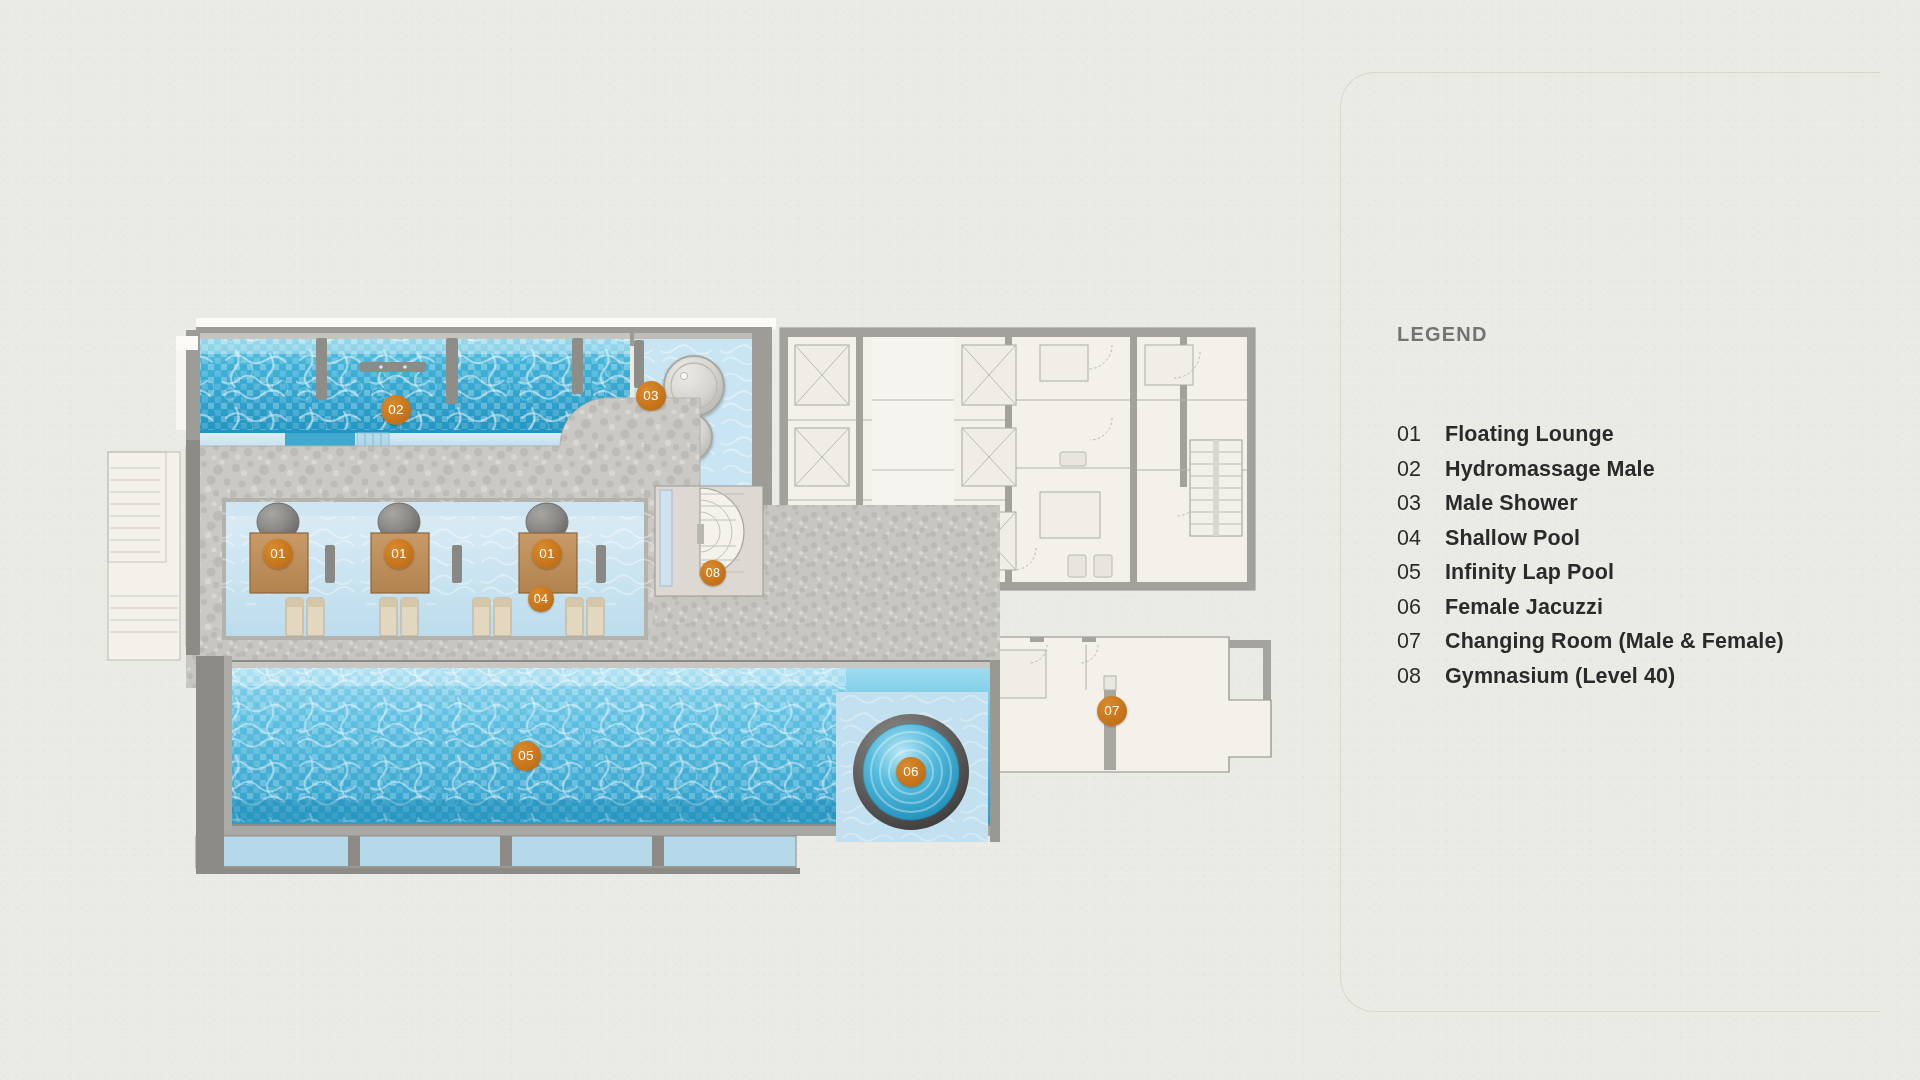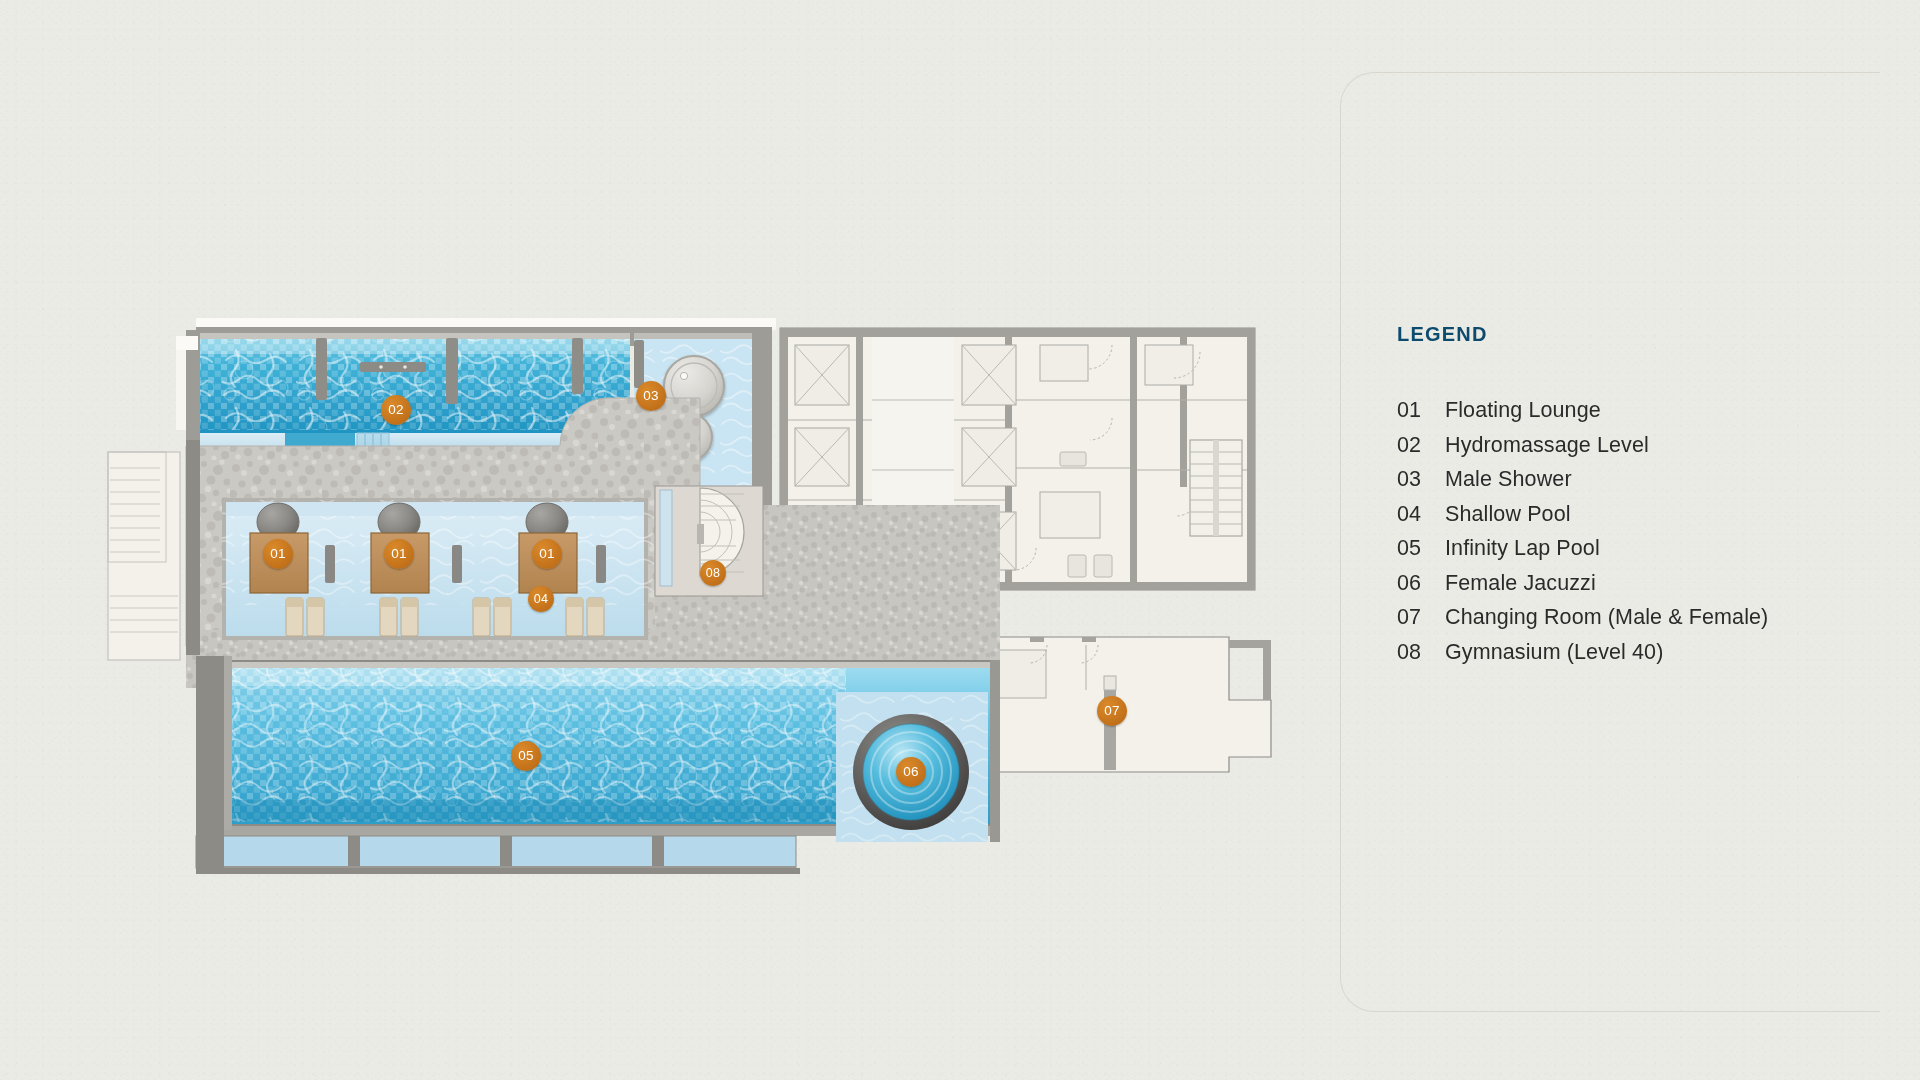--- a/index.html
+++ b/index.html
@@ -44,38 +44,38 @@
   }
   #legend-inner {
     position: absolute;
     left: 56px; top: 250px;
     width: 460px;
   }
   #legend-title {
     font-size: 20px;
     font-weight: bold;
     letter-spacing: 0.06em;
-    color: #0c4a6e;
-    margin-bottom: 52px;
+    color: #737373;
+    margin-bottom: 76px;
   }
   .legend-row {
     display: flex;
     align-items: baseline;
     margin-bottom: 9.5px;
     font-size: 21.5px;
     color: #2a2a2a;
     letter-spacing: 0.005em;
   }
   .legend-num {
     width: 48px;
     flex: none;
     font-size: 21.5px;
     color: #2a2a2a;
   }
-  .legend-label { white-space: nowrap; }
+  .legend-label { white-space: nowrap; font-weight: bold; }
 
   
   .marker {
     position: absolute;
     width: 26px; height: 26px;
     margin-left: -13px; margin-top: -13px;
     border-radius: 50%;
     background: radial-gradient(circle at 35% 30%, #d98a2b 0%, #c8761d 55%, #b36714 100%);
     color: #fff;
     font-size: 12.5px;
@@ -581,21 +581,21 @@
 <div id="legend-panel">
   <div id="legend-inner">
     <div id="legend-title">LEGEND</div>
     <div id="legend-list">
         <div class="legend-row">
           <span class="legend-num">01</span>
           <span class="legend-label">Floating Lounge</span>
         </div>
         <div class="legend-row">
           <span class="legend-num">02</span>
-          <span class="legend-label">Hydromassage Level</span>
+          <span class="legend-label">Hydromassage Male</span>
         </div>
         <div class="legend-row">
           <span class="legend-num">03</span>
           <span class="legend-label">Male Shower</span>
         </div>
         <div class="legend-row">
           <span class="legend-num">04</span>
           <span class="legend-label">Shallow Pool</span>
         </div>
         <div class="legend-row">

